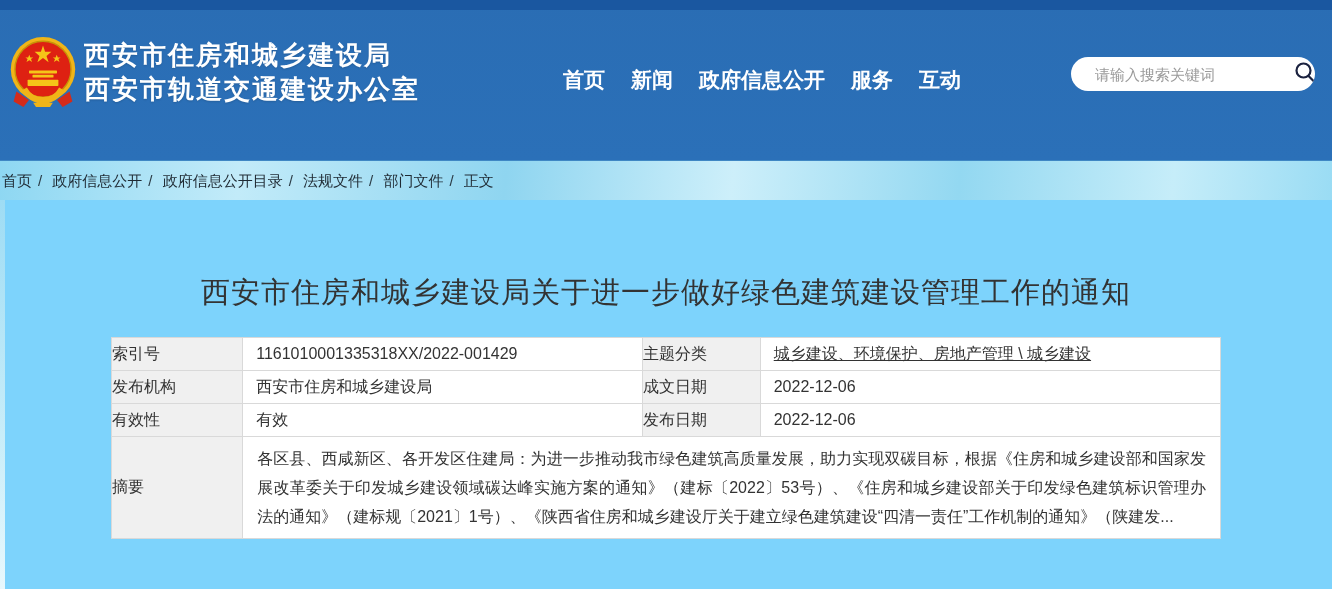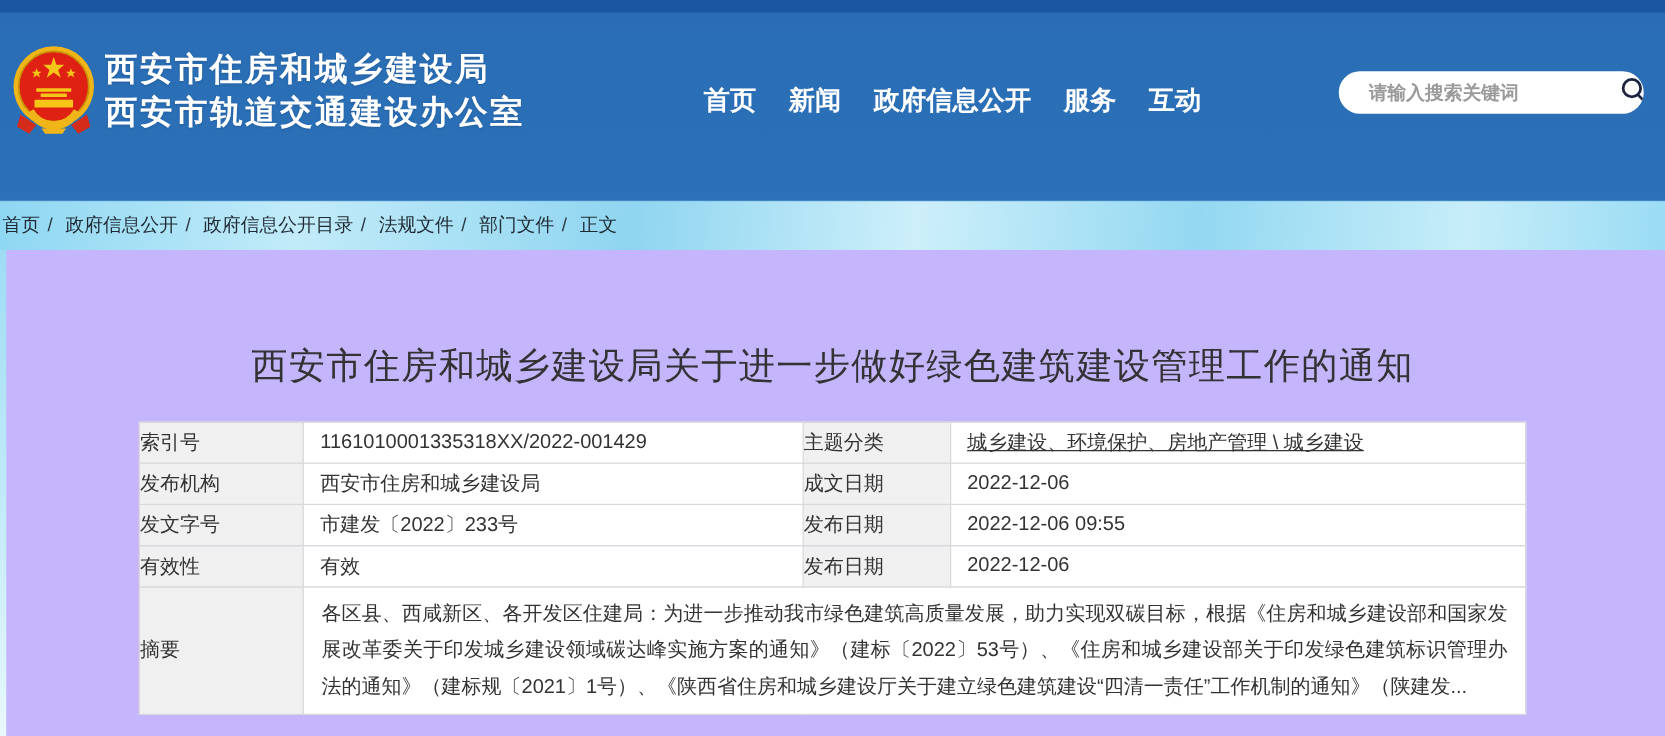--- a/index.html
+++ b/index.html
@@ -17,36 +17,36 @@
     line-height:34px; letter-spacing:2px; text-shadow:0 1px 2px rgba(0,0,0,.15); white-space:nowrap; }
 
   .nav { position:absolute; left:563px; top:0; height:160px; display:flex;
     align-items:center; gap:26px; }
   .nav-item { color:#fff; font-size:21px; font-weight:bold; cursor:pointer; white-space:nowrap; }
 
   .search { position:absolute; right:17px; top:57px; width:244px; height:34px;
     background:#fff; border-radius:17px; display:flex; align-items:center; overflow:hidden; }
   .search input { flex:1; border:none; outline:none; height:100%; padding-left:24px;
     font-size:15px; color:#737373; background:transparent;
-    font-family:"Liberation Sans","DejaVu Sans",sans-serif;font-weight:bold; }
+    font-family:"Liberation Sans","DejaVu Sans",sans-serif; }
   .search input::placeholder { color:#9a9a9a; }
   .search-btn { width:40px; height:34px; border:none; background:transparent; cursor:pointer;
     display:flex; align-items:center; justify-content:center; }
 
   
   .crumb-band { width:1332px; height:40px;
     background:linear-gradient(95deg,#8ed7f2 0%,#c2ebf9 18%,#8fd5f0 38%,#cdeffa 55%,#93d8f1 72%,#c6edf9 88%,#9adcf4 100%);
     border-top:1px solid #3f87c4; }
   .crumb { padding-left:2px; line-height:39px; font-size:15px; color:#1f2a33; white-space:nowrap; }
   .crumb-link { cursor:pointer; }
   .crumb-sep { padding:0 6px; color:#2a3a44; }
   .crumb-current { color:#1f2a33; }
 
   
-  .content { position:relative; width:1332px; height:389px; background:#c4b5fd; }
+  .content { position:relative; width:1332px; height:389px; background:#7dd3fc; }
   .left-strip { position:absolute; left:0; top:0; width:5px; height:100%;
     background:linear-gradient(180deg,#9edcf4 0%,#c8edf9 60%,#e8f8fd 100%); }
 
   .doc-title { padding-top:73px; text-align:center; font-size:29px; font-weight:500;
     color:#333; letter-spacing:1px; }
 
   table.meta { width:1110px; margin:24px auto 0; border-collapse:collapse;
     font-size:16px; color:#333; table-layout:fixed; }
   table.meta td { border:1px solid #d9d9d9; height:33px; }
   td.lbl { background:#f0f0f0; text-align:left; color:#333; }
@@ -129,26 +129,20 @@
       <td class="lbl col-l2">主题分类</td>
       <td class="val col-v2">城乡建设、环境保护、房地产管理 \ 城乡建设</td>
     </tr>
     <tr>
       <td class="lbl">发布机构</td>
       <td class="val">西安市住房和城乡建设局</td>
       <td class="lbl">成文日期</td>
       <td class="val">2022-12-06</td>
     </tr>
     <tr>
-      <td class="lbl">发文字号</td>
-      <td class="val">市建发〔2022〕233号</td>
-      <td class="lbl">发布日期</td>
-      <td class="val">2022-12-06 09:55</td>
-    </tr>
-    <tr>
       <td class="lbl">有效性</td>
       <td class="val">有效</td>
       <td class="lbl">发布日期</td>
       <td class="val">2022-12-06</td>
     </tr>
     <tr>
       <td class="lbl">摘要</td>
       <td class="val summary-val" colspan="3">各区县、西咸新区、各开发区住建局：为进一步推动我市绿色建筑高质量发展，助力实现双碳目标，根据《住房和城乡建设部和国家发展改革委关于印发城乡建设领域碳达峰实施方案的通知》（建标〔2022〕53号）、《住房和城乡建设部关于印发绿色建筑标识管理办法的通知》（建标规〔2021〕1号）、《陕西省住房和城乡建设厅关于建立绿色建筑建设“四清一责任”工作机制的通知》（陕建发...</td>
     </tr>
   </tbody>

